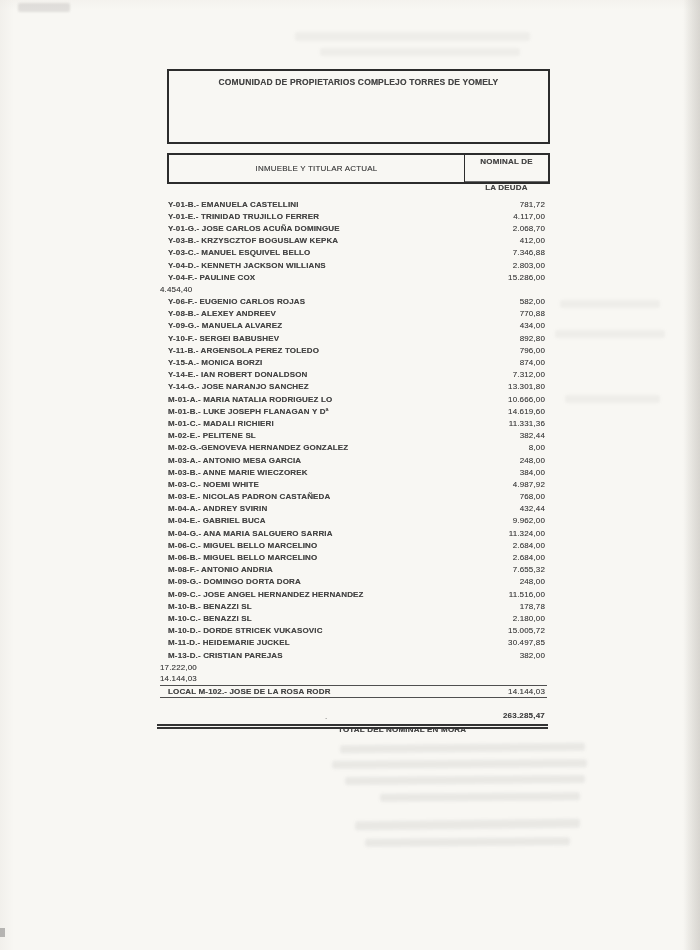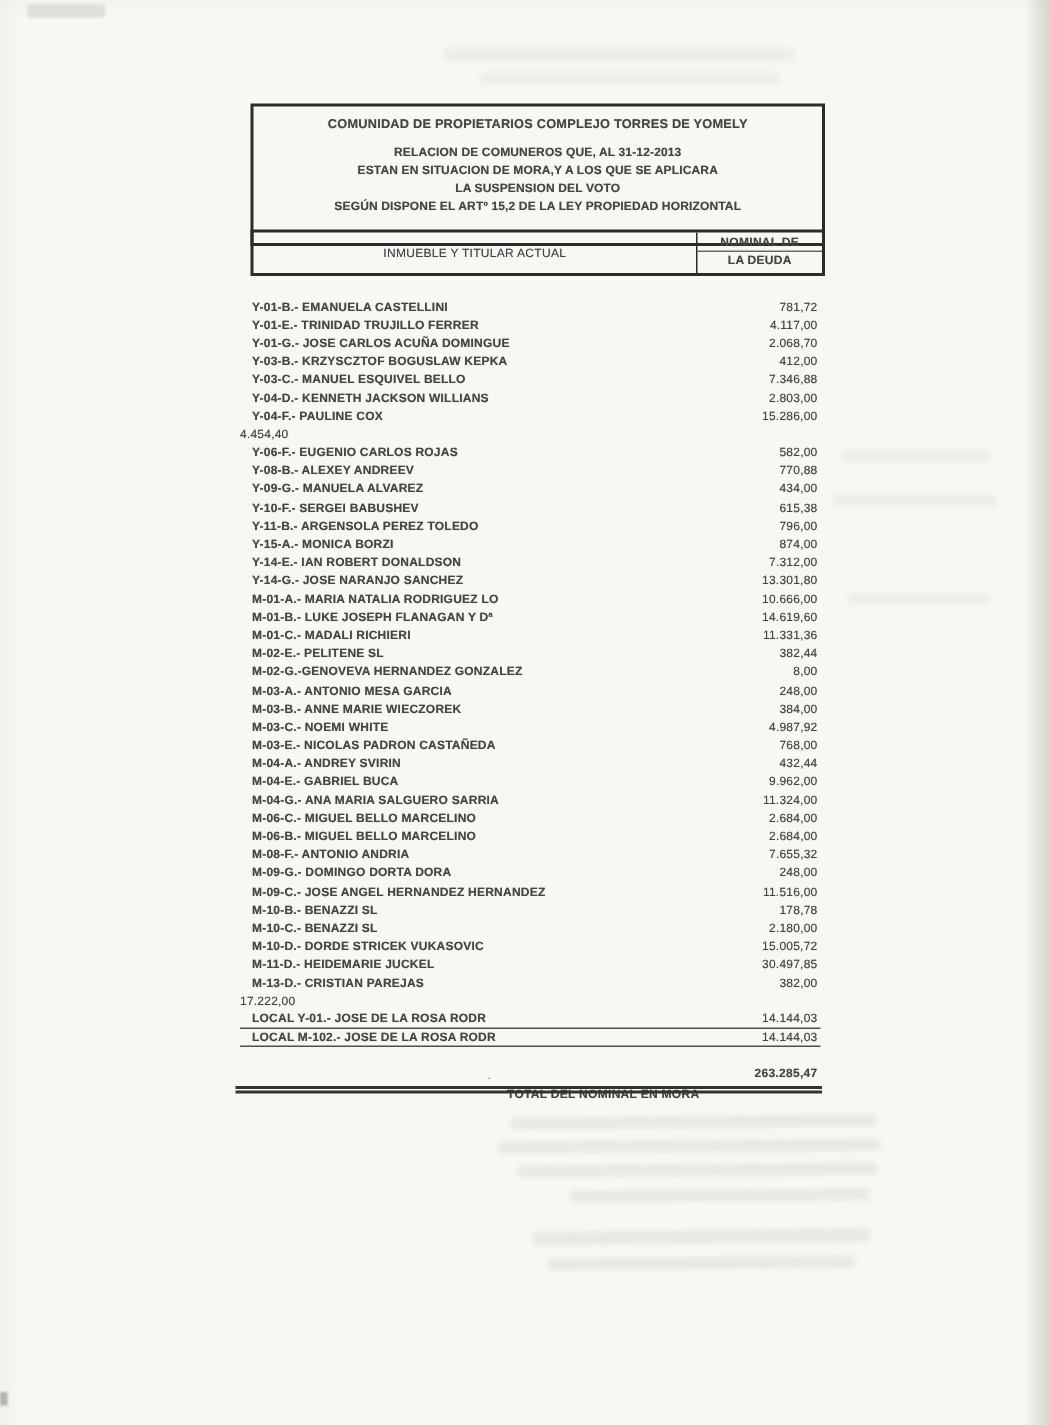--- a/index.html
+++ b/index.html
@@ -14,21 +14,21 @@
     background:
       linear-gradient(90deg, rgba(235,233,228,0.5) 0px, rgba(255,255,255,0) 14px),
       linear-gradient(270deg, rgba(215,212,206,0.45) 0px, rgba(248,247,243,0) 18px),
       linear-gradient(180deg, rgba(240,238,233,0.5) 0px, rgba(255,255,255,0) 10px),
       #f8f7f3;
   }
   .ink{color:#454545;text-shadow:0 0 0.5px rgba(70,70,70,0.55);}
 
   
   .title-box{
-    position:absolute;left:167px;top:69px;width:383px;height:95px;
+    position:absolute;left:167px;top:69px;width:383px;height:75px;
     border:2px solid #2c2c2c;box-sizing:border-box;
     text-align:center;
   }
   .title-line1{
     margin-top:6px;font-size:8.5px;font-weight:bold;letter-spacing:0.15px;
   }
   .title-rest{margin-top:9px;line-height:12px;font-size:8px;font-weight:bold;letter-spacing:0.1px;}
 
   
   .col-head{
@@ -37,21 +37,21 @@
   }
   .col-head .c1{
     flex:0 0 295px;display:flex;align-items:center;justify-content:center;
     font-size:8px;font-weight:normal;letter-spacing:0.2px;
   }
   .col-head .c2{
     flex:1;border-left:1.5px solid #2c2c2c;
     font-size:8px;font-weight:bold;text-align:center;letter-spacing:0.2px;
     display:flex;flex-direction:column;
   }
-  .col-head .c2 .l1{padding-top:2px;padding-bottom:1px;border-bottom:1px solid #6a6a6a;}
+  .col-head .c2 .l1{padding-top:2px;padding-bottom:15px;border-bottom:1px solid #6a6a6a;}
   .col-head .c2 .l2{padding-top:1px;}
 
   
   .rows{
     position:absolute;left:160px;top:198px;width:387px;
   }
   .row{
     height:12.2px;display:flex;align-items:center;
     font-size:8px;letter-spacing:0.15px;
     box-sizing:border-box;
@@ -99,26 +99,20 @@
   <div class="artifact ghost dark" style="left:332px;top:760px;width:255px;height:8px;transform:rotate(-0.4deg);"></div>
   <div class="artifact ghost dark" style="left:345px;top:776px;width:240px;height:8px;transform:rotate(-0.5deg);"></div>
   <div class="artifact ghost dark" style="left:380px;top:793px;width:200px;height:8px;transform:rotate(-0.4deg);"></div>
   <div class="artifact ghost dark" style="left:355px;top:820px;width:225px;height:9px;transform:rotate(-0.7deg);"></div>
   <div class="artifact ghost dark" style="left:365px;top:838px;width:205px;height:8px;transform:rotate(-0.5deg);"></div>
   <div class="artifact edge-right"></div>
   <div class="artifact tick-bl"></div>
 
   <div class="title-box ink">
     <div class="title-line1">COMUNIDAD DE PROPIETARIOS  COMPLEJO TORRES DE YOMELY</div>
-    <div class="title-rest">
-      <div>RELACION DE COMUNEROS QUE,  AL 31-12-2013</div>
-      <div>ESTAN EN SITUACION DE MORA,Y  A LOS QUE SE APLICARA</div>
-      <div>LA SUSPENSION DEL VOTO</div>
-      <div>SEGÚN DISPONE EL ARTº 15,2 DE LA LEY PROPIEDAD HORIZONTAL</div>
-    </div>
   </div>
 
   <div class="col-head ink">
     <div class="c1">INMUEBLE Y TITULAR ACTUAL</div>
     <div class="c2">
       <div class="l1">NOMINAL DE</div>
       <div class="l2">LA DEUDA</div>
     </div>
   </div>
 
@@ -161,21 +155,21 @@
       <div class="row">
         <span class="name">Y-08-B.- ALEXEY ANDREEV</span>
         <span class="val">770,88</span>
       </div>
       <div class="row">
         <span class="name">Y-09-G.- MANUELA ALVAREZ</span>
         <span class="val">434,00</span>
       </div>
       <div class="row">
         <span class="name">Y-10-F.- SERGEI BABUSHEV</span>
-        <span class="val">615,38</span>
+        <span class="val">892,80</span>
       </div>
       <div class="row">
         <span class="name">Y-11-B.- ARGENSOLA PEREZ TOLEDO</span>
         <span class="val">796,00</span>
       </div>
       <div class="row">
         <span class="name">Y-15-A.- MONICA BORZI</span>
         <span class="val">874,00</span>
       </div>
       <div class="row">
@@ -271,21 +265,20 @@
         <span class="val">30.497,85</span>
       </div>
       <div class="row">
         <span class="name">M-13-D.- CRISTIAN PAREJAS</span>
         <span class="val">382,00</span>
       </div>
       <div class="row">
         <span class="val">17.222,00</span>
       </div>
       <div class="row underlined">
-        <span class="name">LOCAL Y-01.- JOSE DE LA ROSA RODR</span>
         <span class="val">14.144,03</span>
       </div>
       <div class="row underlined">
         <span class="name">LOCAL M-102.- JOSE DE LA ROSA RODR</span>
         <span class="val">14.144,03</span>
       </div>
     </div>
 
   <div class="total-row ink">
     <span class="total-dot">.</span>

